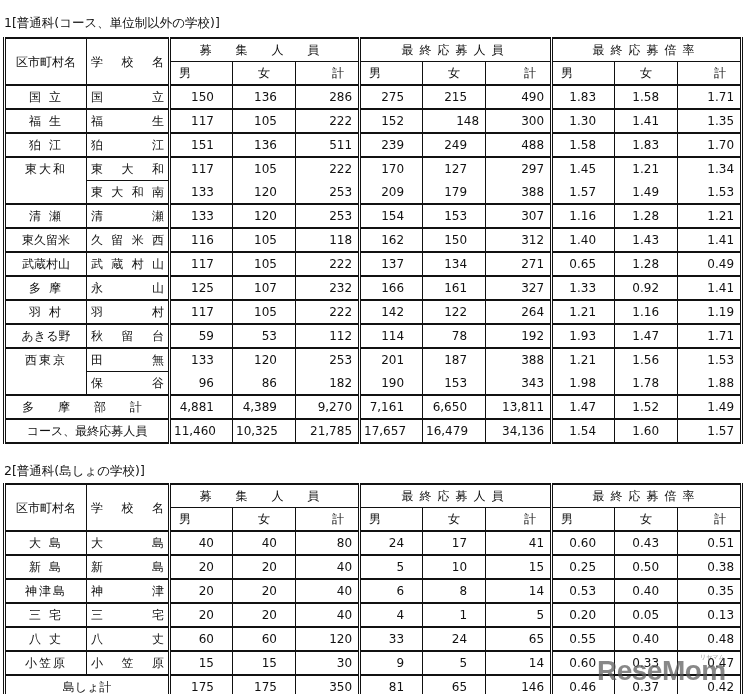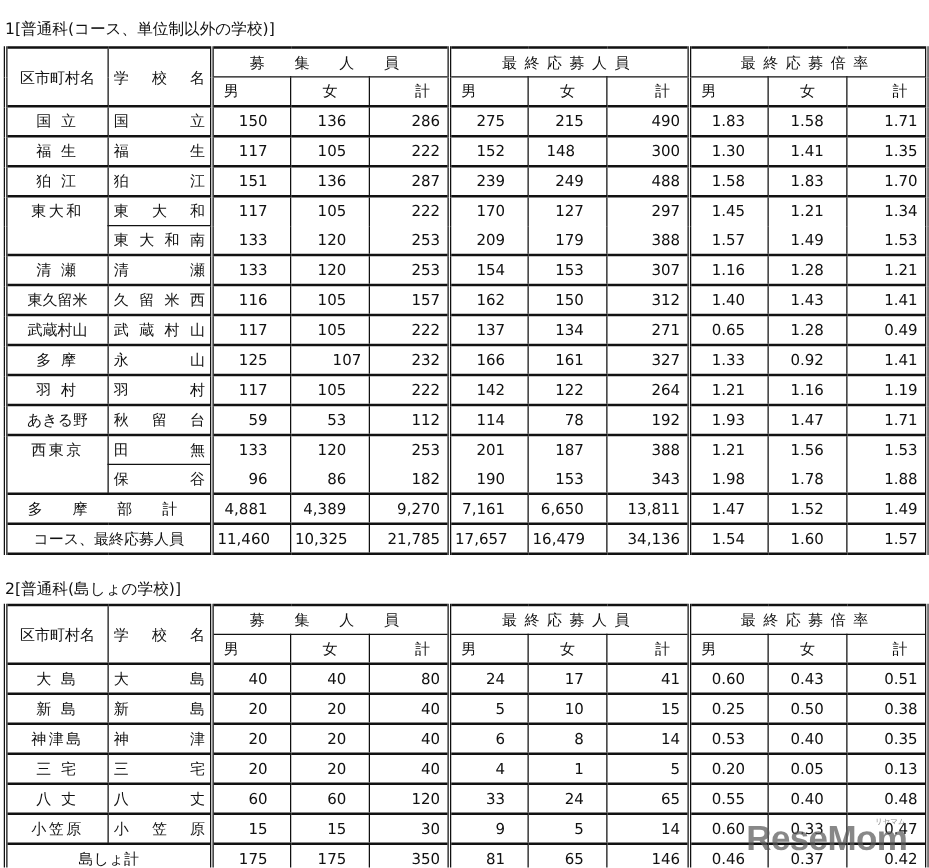--- a/index.html
+++ b/index.html
@@ -94,37 +94,37 @@
         <td class="schcell thickT">
           <span class="inner">
             <span>福</span>
             <span>生</span>
           </span>
         </td>
         <td class="num thickT thickL" style="padding-right:18px">117</td>
         <td class="num thickT" style="padding-right:18px">105</td>
         <td class="num thickT" style="">222</td>
         <td class="num thickT thickL" style="padding-right:18px">152</td>
-        <td class="num thickT" style="padding-right:25px">148</td>
+        <td class="num thickT" style="padding-right:6px">148</td>
         <td class="num thickT" style="">300</td>
         <td class="num thickT thickL" style="padding-right:18px">1.30</td>
         <td class="num thickT" style="padding-right:18px">1.41</td>
         <td class="num thickT thickR" style="">1.35</td>
       </tr>
       <tr class="">
         <td rowspan="1" class="ctr thickL thickT" style="vertical-align:top; letter-spacing:2px">狛 江</td>
         <td class="schcell thickT">
           <span class="inner">
             <span>狛</span>
             <span>江</span>
           </span>
         </td>
         <td class="num thickT thickL" style="padding-right:18px">151</td>
         <td class="num thickT" style="padding-right:18px">136</td>
-        <td class="num thickT" style="">287</td>
+        <td class="num thickT" style="">511</td>
         <td class="num thickT thickL" style="padding-right:18px">239</td>
         <td class="num thickT" style="padding-right:18px">249</td>
         <td class="num thickT" style="">488</td>
         <td class="num thickT thickL" style="padding-right:18px">1.58</td>
         <td class="num thickT" style="padding-right:18px">1.83</td>
         <td class="num thickT thickR" style="">1.70</td>
       </tr>
       <tr class="grp1">
         <td rowspan="2" class="ctr thickL thickT" style="vertical-align:top; letter-spacing:2px">東大和</td>
         <td class="schcell thickT">
@@ -186,21 +186,21 @@
         <td class="schcell thickT">
           <span class="inner">
             <span>久</span>
             <span>留</span>
             <span>米</span>
             <span>西</span>
           </span>
         </td>
         <td class="num thickT thickL" style="padding-right:18px">116</td>
         <td class="num thickT" style="padding-right:18px">105</td>
-        <td class="num thickT" style="">157</td>
+        <td class="num thickT" style="">118</td>
         <td class="num thickT thickL" style="padding-right:18px">162</td>
         <td class="num thickT" style="padding-right:18px">150</td>
         <td class="num thickT" style="">312</td>
         <td class="num thickT thickL" style="padding-right:18px">1.40</td>
         <td class="num thickT" style="padding-right:18px">1.43</td>
         <td class="num thickT thickR" style="">1.41</td>
       </tr>
       <tr class="">
         <td rowspan="1" class="ctr thickL thickT" style="vertical-align:top; letter-spacing:0">武蔵村山</td>
         <td class="schcell thickT">
@@ -223,21 +223,21 @@
       </tr>
       <tr class="">
         <td rowspan="1" class="ctr thickL thickT" style="vertical-align:top; letter-spacing:2px">多 摩</td>
         <td class="schcell thickT">
           <span class="inner">
             <span>永</span>
             <span>山</span>
           </span>
         </td>
         <td class="num thickT thickL" style="padding-right:18px">125</td>
-        <td class="num thickT" style="padding-right:6px">107</td>
+        <td class="num thickT" style="padding-right:18px">107</td>
         <td class="num thickT" style="">232</td>
         <td class="num thickT thickL" style="padding-right:18px">166</td>
         <td class="num thickT" style="padding-right:18px">161</td>
         <td class="num thickT" style="">327</td>
         <td class="num thickT thickL" style="padding-right:18px">1.33</td>
         <td class="num thickT" style="padding-right:18px">0.92</td>
         <td class="num thickT thickR" style="">1.41</td>
       </tr>
       <tr class="">
         <td rowspan="1" class="ctr thickL thickT" style="vertical-align:top; letter-spacing:2px">羽 村</td>

